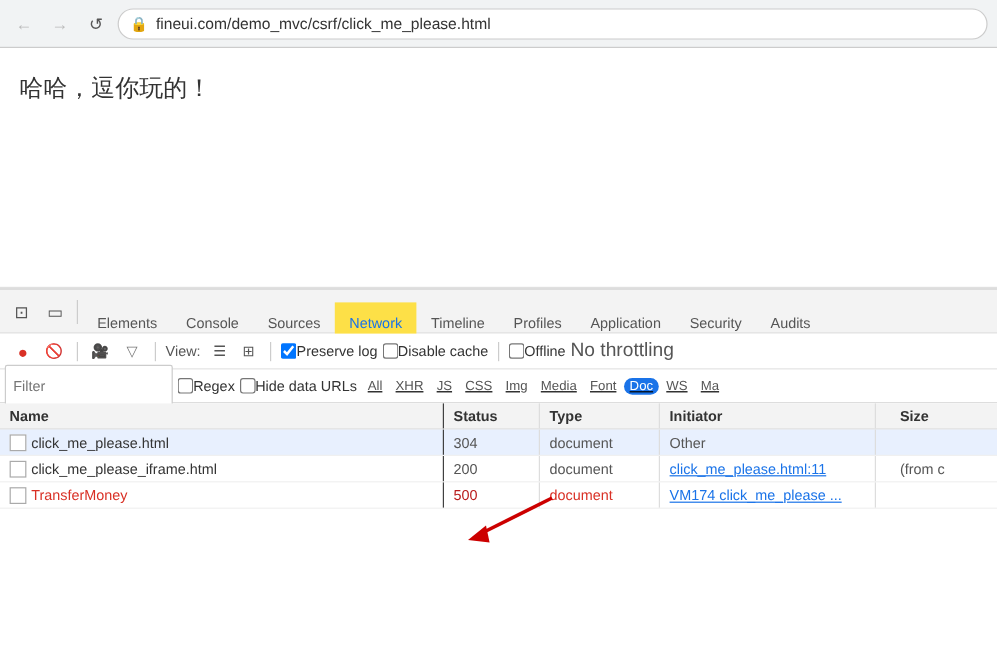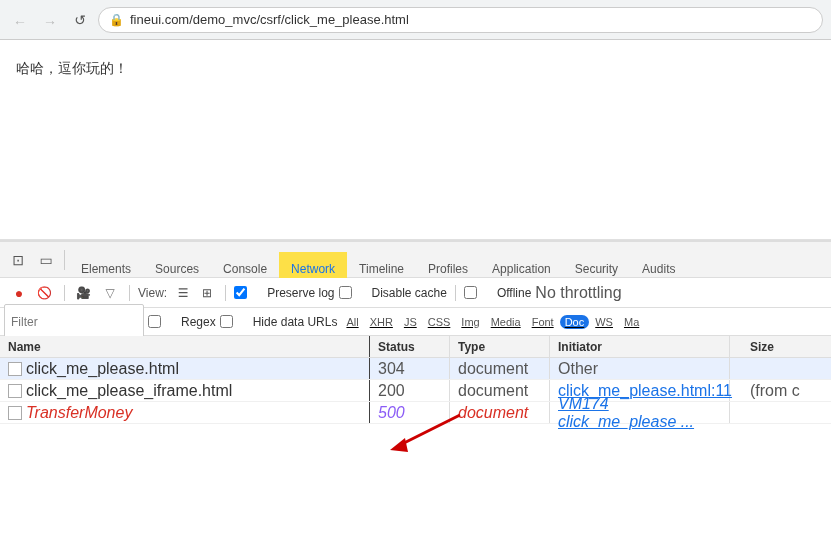--- a/index.html
+++ b/index.html
@@ -38,21 +38,21 @@
       font-size: 13px;
       color: #333;
     }
     .address-bar .lock-icon { color: #4caf50; font-size: 12px; }
     .address-text { color: #333; }
 
     
     .page-content {
       height: 200px;
       padding: 20px 16px;
-      font-size: 14px;
+      font-size: 20px;
       color: #333;
       border-bottom: 1px solid #e0e0e0;
     }
 
     
     .devtools {
       background: #fff;
       border-top: 2px solid #ddd;
       height: calc(538px - 200px - 40px);
       display: flex;
@@ -129,21 +129,21 @@
     .view-icon-btn {
       width: 20px; height: 20px;
       display: flex; align-items: center; justify-content: center;
       cursor: pointer;
       border: none; background: none;
       color: #555; font-size: 12px;
     }
     .checkbox-label {
       display: flex;
       align-items: center;
-      gap: 20px;
+      gap: 0;
       font-size: 12px;
       color: #333;
       cursor: pointer;
       white-space: nowrap;
     }
     .checkbox-label input[type=checkbox] { margin: 0; }
     .throttle-label { font-size: 16px; color: #555; }
 
     
     .filter-bar {
@@ -200,45 +200,44 @@
     .col-name { width: 370px; padding: 0 8px; display: flex; align-items: center; border-right: 1px solid #404040; flex-shrink: 0; }
     .col-status { width: 80px; padding: 0 8px; display: flex; align-items: center; border-right: 1px solid #ddd; flex-shrink: 0; }
     .col-type { width: 100px; padding: 0 8px; display: flex; align-items: center; border-right: 1px solid #ddd; flex-shrink: 0; }
     .col-initiator { width: 180px; padding: 0 8px; display: flex; align-items: center; border-right: 1px solid #ddd; flex-shrink: 0; }
     .col-size { width: 80px; padding: 0 8px; display: flex; align-items: center; flex-shrink: 0; margin-left: 12px; }
 
     .table-row {
       display: flex;
       height: 22px;
       border-bottom: 1px solid #f0f0f0;
-      font-size: 16px;
+      font-size: 12px;
       cursor: pointer;
     }
     .table-row.selected { background: #e8f0fe; }
     .table-row .col-name { color: #333; font-weight: normal; }
     .table-row .col-status { color: #555; text-align: right; }
     .table-row .col-type { color: #555; }
     .table-row .col-initiator { color: #1a73e8; text-decoration: underline; }
     .table-row .col-size { color: #555; }
     .table-row.error .col-name { color: #d93025; }
-    .table-row.error .col-status { color: #8b5cf6; }
+    .table-row.error .col-status { color: #b91c1c; }
     .table-row.error .col-type { color: #d93025; }
 
     .file-icon {
       width: 14px; height: 14px;
       border: 1px solid #aaa;
       background: #fff;
       margin-right: 4px;
       flex-shrink: 0;
     }
 
     
     .arrow-container {
       position: relative;
-      font-style: italic;
     }
     .red-arrow {
       position: absolute;
       left: 390px;
       top: 8px;
       pointer-events: none;
     }
   </style>
 </head>
 <body>
@@ -266,24 +265,24 @@
 <div class="devtools">
 
   <div class="devtools-tabs">
     <button class="devtools-icon-btn">⊡</button>
     <button class="devtools-icon-btn">▭</button>
     <div class="devtools-separator"></div>
     <div class="devtools-tab">
       <span>Elements</span>
     </div>
     <div class="devtools-tab">
+      <span>Console</span>
+    </div>
+    <div class="devtools-tab">
       <span>Sources</span>
-    </div>
-    <div class="devtools-tab">
-      <span>Console</span>
     </div>
     <div class="devtools-tab active">
       <span>Network</span>
     </div>
     <div class="devtools-tab">
       <span>Timeline</span>
     </div>
     <div class="devtools-tab">
       <span>Profiles</span>
     </div>

